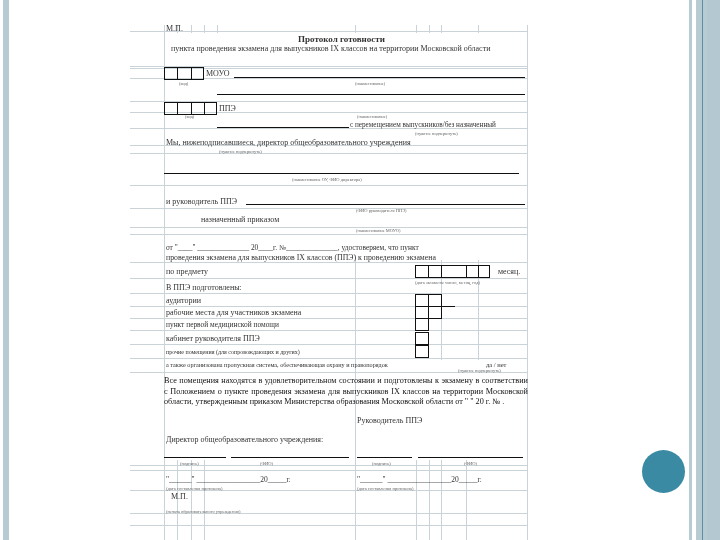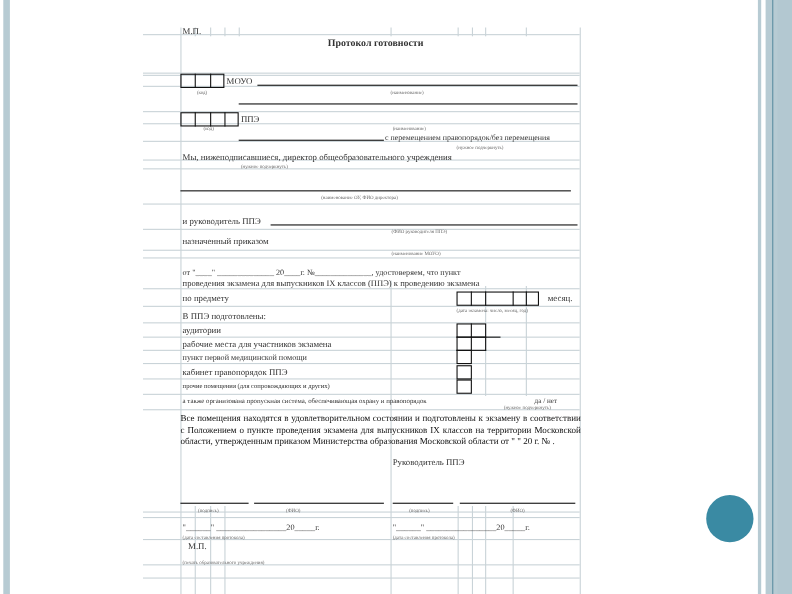--- a/index.html
+++ b/index.html
@@ -79,50 +79,51 @@
   <div class="hl" style="left:130px;top:358px;width:397px;"></div>
   <div class="hl" style="left:130px;top:372px;width:397px;"></div>
   <div class="hl" style="left:130px;top:465px;width:397px;"></div>
   <div class="hl" style="left:130px;top:470px;width:397px;"></div>
   <div class="hl" style="left:130px;top:490px;width:397px;"></div>
   <div class="hl" style="left:130px;top:513px;width:397px;"></div>
   <div class="hl" style="left:130px;top:525px;width:397px;"></div>
 
   <div class="t" style="left:166px;top:24px;">М.П.</div>
   <div class="t bold" style="left:298px;top:34px;font-size:9px;">Протокол готовности</div>
+  <div class="t" style="left:171px;top:44px;font-size:8px;">пункта проведения экзамена для выпускников IX классов на территории Московской области</div>
 
   <div class="box" style="left:164px;top:67px;width:40px;"></div>
   <div class="box-cell" style="left:177px;top:67px;height:13px;"></div>
   <div class="box-cell" style="left:191px;top:67px;height:13px;"></div>
   <div class="t" style="left:206px;top:69px;">МОУО</div>
   <div class="ul" style="left:234px;top:77px;width:291px;"></div>
   <div class="t small" style="left:179px;top:81px;">(код)</div>
   <div class="t small" style="left:355px;top:81px;">(наименование)</div>
   <div class="ul" style="left:217px;top:94px;width:308px;"></div>
 
   <div class="box" style="left:164px;top:102px;width:53px;"></div>
   <div class="box-cell" style="left:177px;top:102px;height:13px;"></div>
   <div class="box-cell" style="left:191px;top:102px;height:13px;"></div>
   <div class="box-cell" style="left:204px;top:102px;height:13px;"></div>
   <div class="t" style="left:219px;top:104px;">ППЭ</div>
   <div class="t small" style="left:185px;top:114px;">(код)</div>
   <div class="t small" style="left:357px;top:114px;">(наименование)</div>
   <div class="ul" style="left:217px;top:127px;width:132px;"></div>
-  <div class="t" style="left:350px;top:120px;font-size:7.2px;">с перемещением правопорядок/без перемещения</div>
+  <div class="t" style="left:350px;top:120px;font-size:7.2px;">с перемещением выпускников/без назначенный</div>
   <div class="t small" style="left:415px;top:131px;">(нужное подчеркнуть)</div>
   <div class="t small" style="left:219px;top:149px;">(нужное подчеркнуть)</div>
 
   <div class="t" style="left:166px;top:138px;">Мы, нижеподписавшиеся, директор общеобразовательного учреждения</div>
   <div class="ul" style="left:164px;top:173px;width:355px;"></div>
   <div class="t small" style="left:292px;top:177px;">(наименование ОУ, ФИО директора)</div>
 
   <div class="t" style="left:166px;top:197px;">и руководитель ППЭ</div>
   <div class="ul" style="left:246px;top:204px;width:279px;"></div>
   <div class="t small" style="left:356px;top:208px;">(ФИО руководителя ППЭ)</div>
-  <div class="t" style="left:166px;top:215px;">назначенный приказом</div>
+  <div class="t" style="left:166px;top:215px;padding-left:35px;">назначенный приказом</div>
   <div class="t small" style="left:356px;top:228px;">(наименование МОУО)</div>
 
   <div class="t" style="left:166px;top:243px;font-size:7.4px;">от "____" ______________ 20____г.  №______________, удостоверяем, что пункт</div>
   <div class="t" style="left:166px;top:253px;font-size:7.8px;">проведения экзамена для выпускников IX классов (ППЭ) к проведению экзамена</div>
 
   <div class="t" style="left:166px;top:267px;">по предмету</div>
   <div class="box" style="left:415px;top:265px;width:75px;"></div>
   <div class="box-cell" style="left:428px;top:265px;height:13px;"></div>
   <div class="box-cell" style="left:441px;top:265px;height:13px;"></div>
   <div class="box-cell" style="left:466px;top:265px;height:13px;"></div>
@@ -137,32 +138,33 @@
   <div class="box-cell" style="left:428px;top:294px;height:13px;"></div>
 
   <div class="t" style="left:166px;top:308px;">рабочие места для участников экзамена</div>
   <div class="ul" style="left:415px;top:306px;width:40px;"></div>
   <div class="box" style="left:415px;top:306px;width:27px;border-top:none;"></div>
   <div class="box-cell" style="left:428px;top:306px;height:13px;"></div>
 
   <div class="t" style="left:166px;top:320px;font-size:7.4px;">пункт первой медицинской помощи</div>
   <div class="box" style="left:415px;top:318px;width:14px;"></div>
 
-  <div class="t" style="left:166px;top:334px;">кабинет правопорядок ППЭ</div>
+  <div class="t" style="left:166px;top:334px;">кабинет руководителя ППЭ</div>
   <div class="box" style="left:415px;top:332px;width:14px;"></div>
 
   <div class="t" style="left:166px;top:347px;font-size:6px;">прочие помещения (для сопровождающих и других)</div>
   <div class="box" style="left:415px;top:345px;width:14px;"></div>
 
   <div class="t" style="left:166px;top:360px;font-size:6.2px;">а также организована пропускная система, обеспечивающая охрану и правопорядок</div>
   <div class="t" style="left:486px;top:360px;font-size:6.5px;">да / нет</div>
   <div class="t small" style="left:458px;top:368px;">(нужное подчеркнуть)</div>
 
   <div class="para" style="top:376px;">Все помещения находятся в удовлетворительном состоянии и подготовлены к экзамену в соответствии с Положением о пункте проведения экзамена для выпускников IX классов на территории Московской области, утвержденным приказом Министерства образования Московской области от "          "                         20        г. №                   .</div>
 
+  <div class="t" style="left:166px;top:435px;">Директор общеобразовательного учреждения:</div>
   <div class="t" style="left:357px;top:416px;">Руководитель ППЭ</div>
 
   <div class="ul" style="left:164px;top:457px;width:62px;"></div>
   <div class="ul" style="left:231px;top:457px;width:118px;"></div>
   <div class="ul" style="left:357px;top:457px;width:55px;"></div>
   <div class="ul" style="left:418px;top:457px;width:105px;"></div>
   <div class="t small" style="left:180px;top:461px;">(подпись)</div>
   <div class="t small" style="left:260px;top:461px;">(ФИО)</div>
   <div class="t small" style="left:372px;top:461px;">(подпись)</div>
   <div class="t small" style="left:464px;top:461px;">(ФИО)</div>

